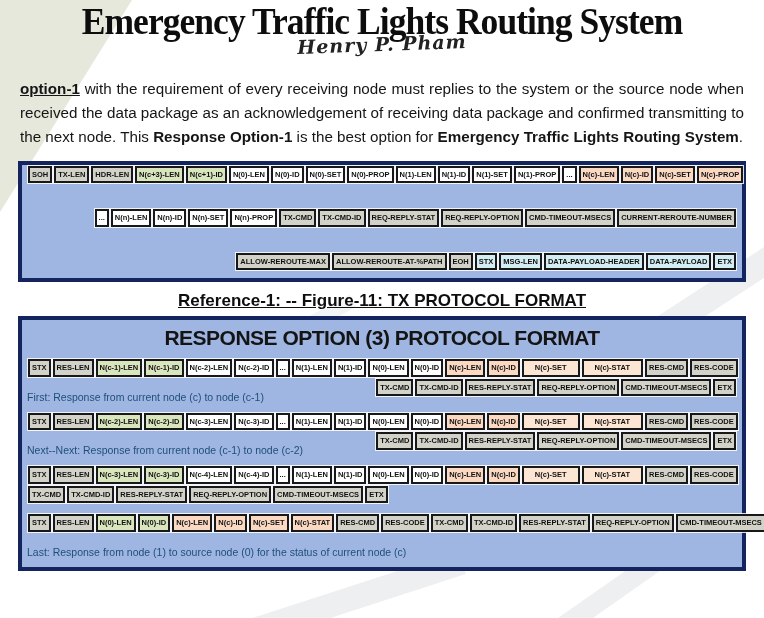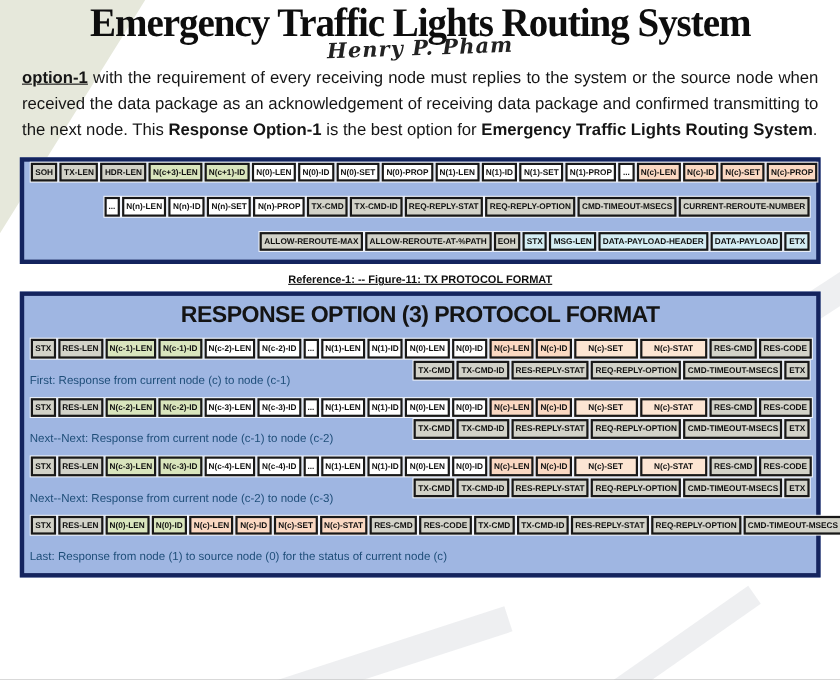--- a/index.html
+++ b/index.html
@@ -28,37 +28,37 @@
     text-align:center;padding-top:3px;font-family:"Liberation Serif",serif;
     font-weight:700;font-size:37px;line-height:1.05;letter-spacing:-1px;color:#0d0d0d;
     transform:scaleX(.96);
   }
   .signature{
     text-align:center;margin-top:-9px;font-family:"DejaVu Serif",serif;
     font-style:italic;font-weight:600;font-size:19px;color:#222;
     transform:rotate(-2deg);letter-spacing:1px;
   }
   .para{
-    margin:4px 20px 0 20px;font-size:15.2px;line-height:1.6;text-align:justify;color:#151515;
+    margin:22px 20px 0 20px;font-size:15.2px;line-height:1.6;text-align:justify;color:#151515;
   }
   .para .lead{font-weight:700;text-decoration:underline;}
   .para .b{font-weight:700;}
 
   .proto-box{
     width:728px;margin:11px auto 0 auto;background:var(--box-bg);
     border:4px solid var(--box-border);padding:0 5px 7px 5px;
   }
   .proto-box.second{margin-top:5px;padding-bottom:9px;}
   .proto-title{
     text-align:center;font-weight:700;font-size:21px;letter-spacing:-.5px;
     color:#141414;padding:3px 0 5px 0;
   }
   .proto-box.second .proto-title{padding:6px 0 8px 0;}
 
-  .cellrow{display:flex;flex-wrap:nowrap;align-items:stretch;margin-bottom:12px;}
+  .cellrow{display:flex;flex-wrap:nowrap;align-items:stretch;margin-bottom:24px;}
   .cellrow.right{justify-content:flex-end;}
   .cellgroup{display:flex;flex-wrap:nowrap;align-items:stretch;}
   .cell{
     display:flex;align-items:center;justify-content:center;white-space:nowrap;
     border:2px solid #181818;box-shadow:0 0 0 1px rgba(255,255,255,.85);
     margin:1px;padding:3px 2px;font-size:7.5px;font-weight:700;color:#101010;
     line-height:1;
   }
   .cell.gray{background:var(--cell-gray);}
   .cell.green{background:var(--cell-green);}
@@ -68,21 +68,21 @@
   .cell.blue{background:var(--cell-blue);}
 
   .resp-block{margin-bottom:9px;}
   .resp-block .cellrow{margin-bottom:0;}
   .row-b{display:flex;justify-content:space-between;align-items:flex-start;}
   .blk-label{
     color:var(--label-blue);font-size:10.5px;
     padding-top:13px;white-space:nowrap;
   }
   .caption{
-    text-align:center;font-weight:700;font-size:10px;text-decoration:underline;
+    text-align:center;font-weight:700;font-size:17px;text-decoration:underline;
     margin-top:9px;color:#0e0e0e;
   }
   .caption.c2{margin-top:11px;}
 </style>
 </head>
 <body>
 
 <div class="page">
   <div class="corner-shape"></div>
   <div class="wm wm1"></div>
@@ -229,21 +229,20 @@
             <span class="cell white">N(0)-LEN</span>
             <span class="cell white">N(0)-ID</span>
             <span class="cell peach">N(c)-LEN</span>
             <span class="cell peach">N(c)-ID</span>
             <span class="cell peach2">N(c)-SET</span>
             <span class="cell peach2">N(c)-STAT</span>
             <span class="cell gray">RES-CMD</span>
             <span class="cell gray">RES-CODE</span>
           </div>
         <div class="row-b">
-          <span class="blk-label">Next--Next: Response from current node (c-2) to node (c-3)</span>
           <span class="cellgroup">
               <span class="cell gray">TX-CMD</span>
               <span class="cell gray">TX-CMD-ID</span>
               <span class="cell gray">RES-REPLY-STAT</span>
               <span class="cell gray">REQ-REPLY-OPTION</span>
               <span class="cell gray">CMD-TIMEOUT-MSECS</span>
               <span class="cell gray">ETX</span>
             </span>
         </div>
       </div>

